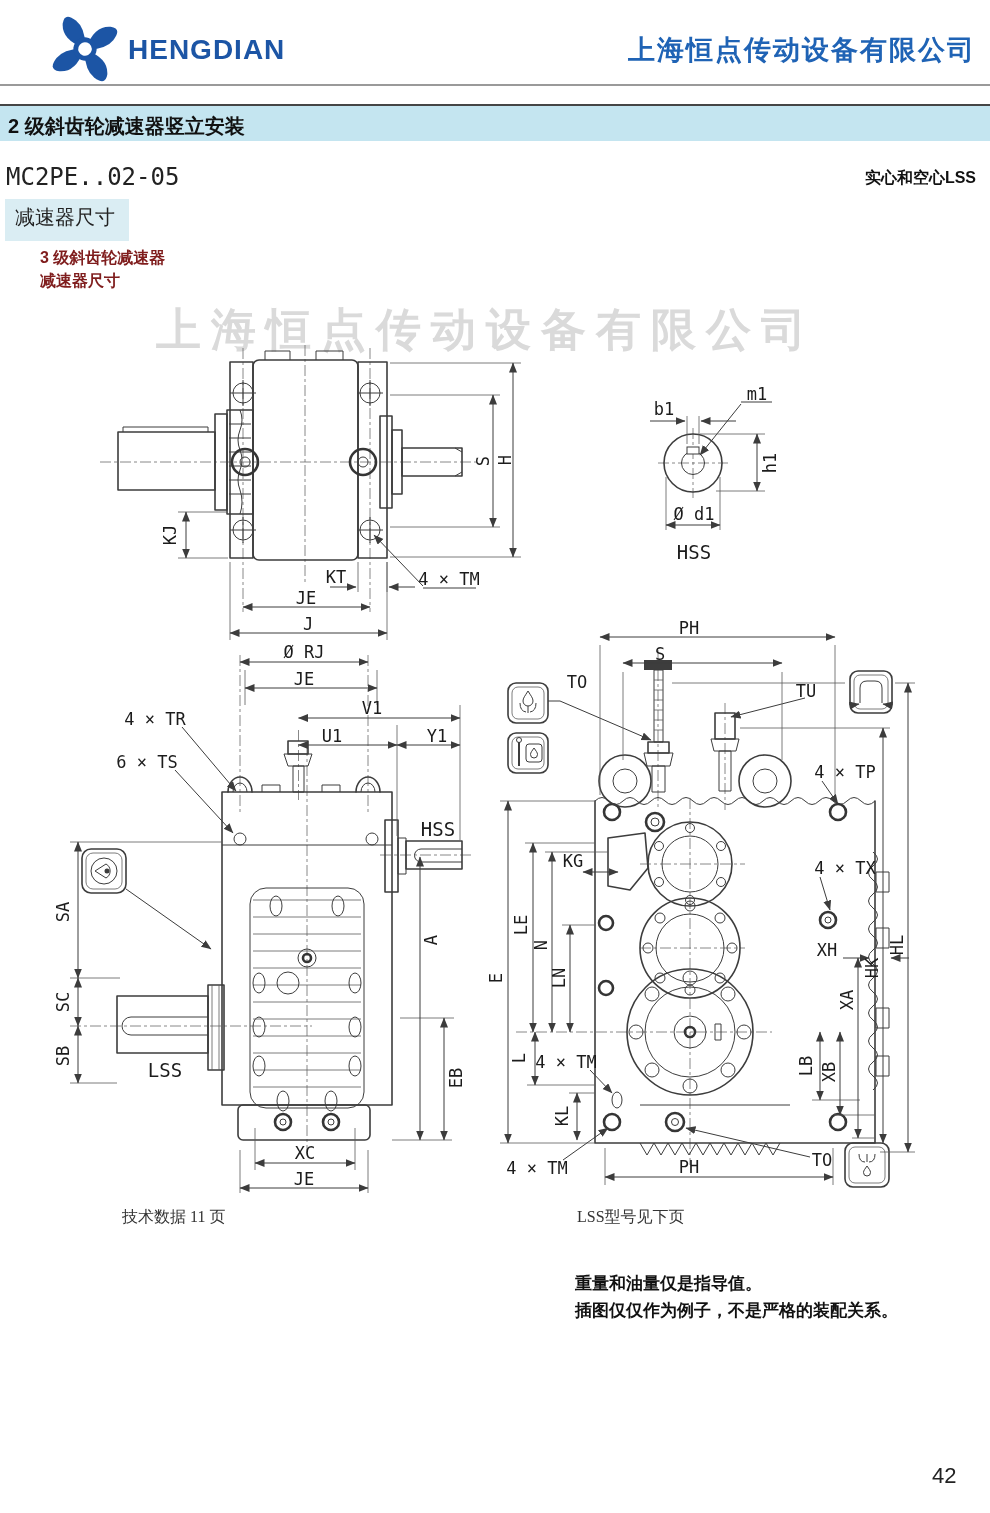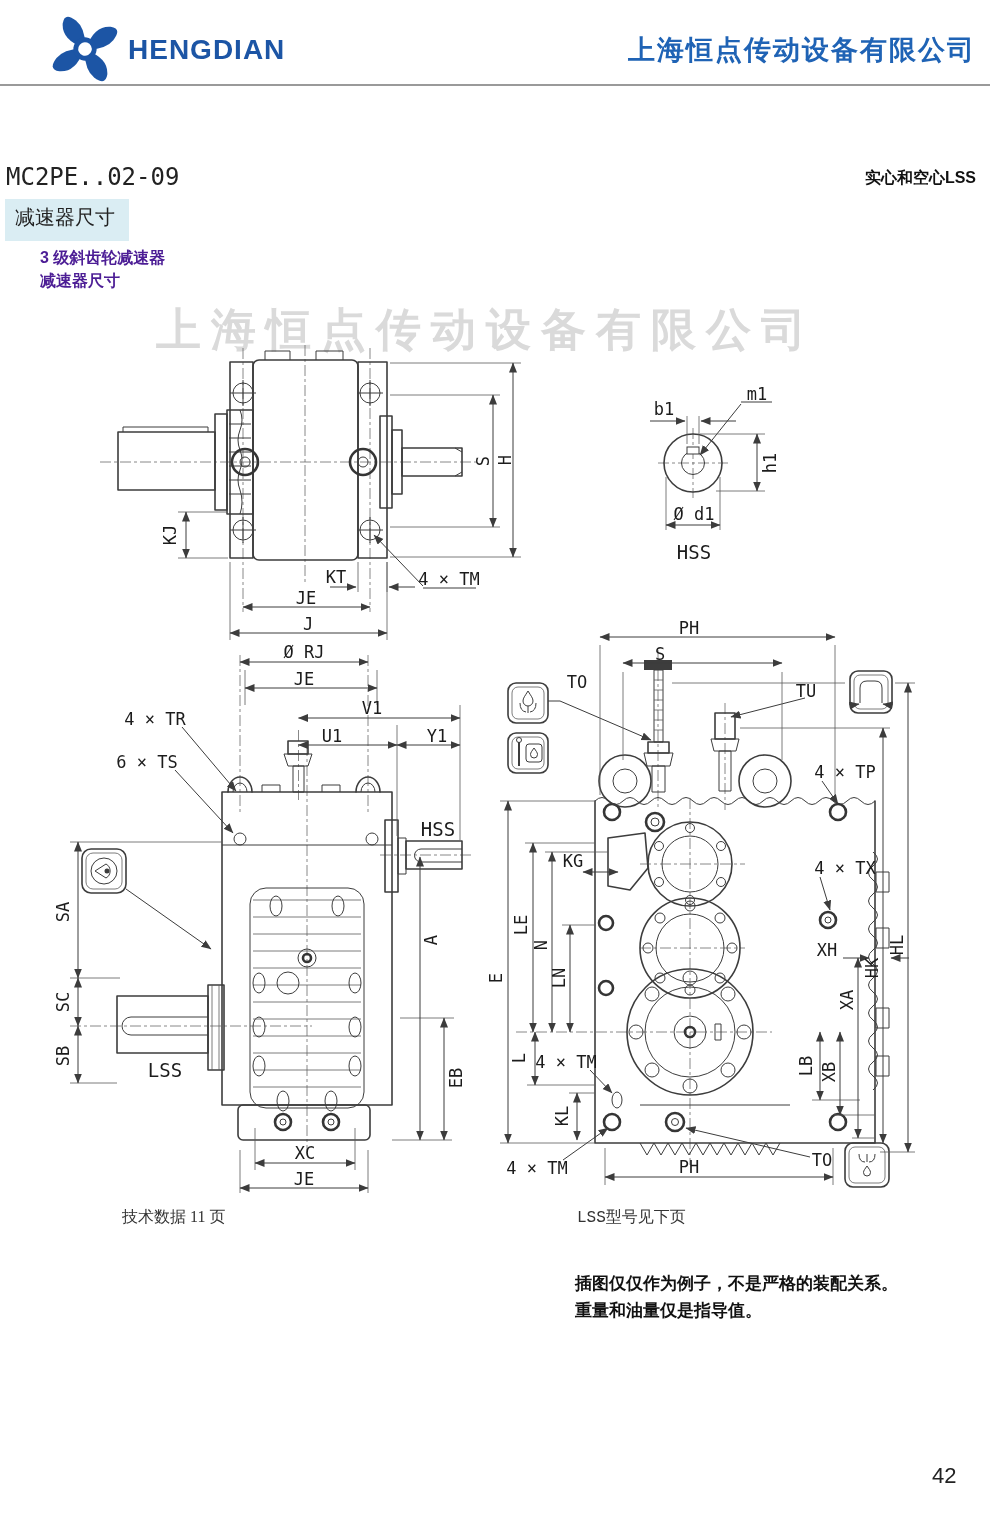--- a/index.html
+++ b/index.html
@@ -11,25 +11,25 @@
   #company{position:absolute;right:14px;top:32px;font-size:27px;font-weight:bold;color:#1f63b5;letter-spacing:2px;}
   #hrule{position:absolute;left:0;top:84px;width:990px;height:2px;background:#9a9a9a;}
   
   #titlebar{position:absolute;left:0;top:104px;width:990px;height:37px;background:#c4e5f0;
             border-top:2px solid #454545;box-sizing:border-box;}
   #titlebar span{position:absolute;left:8px;top:7px;font-size:20px;font-weight:bold;color:#111;}
   #model{position:absolute;left:6px;top:163px;font-size:24px;font-family:"DejaVu Sans Mono",monospace;color:#222;}
   #shaftnote{position:absolute;right:14px;top:168px;font-size:16px;font-weight:bold;color:#111;}
   #sectionlabel{position:absolute;left:5px;top:199px;background:#daedf3;padding:5px 14px 10px 10px;
                 font-size:20px;color:#222;}
-  #caption{position:absolute;left:40px;top:246px;font-size:16px;font-weight:bold;line-height:23px;color:#4c1d95;}
+  #caption{position:absolute;left:40px;top:246px;font-size:16px;font-weight:bold;line-height:23px;color:#7f1d1d;}
   #watermark{position:absolute;left:156px;top:300px;font-size:45px;letter-spacing:10px;color:#dadada;
              white-space:nowrap;font-weight:bold;}
   #fn-left{position:absolute;left:78px;top:1207px;font-size:16px;color:#333;font-family:"Liberation Serif",serif;margin-left:44px;}
-  #fn-right{position:absolute;left:577px;top:1207px;font-size:16px;color:#333;font-family:Liberation Mono, monospace;}
+  #fn-right{position:absolute;left:577px;top:1207px;font-size:16px;color:#333;font-family:Liberation Serif, serif;}
   #notes{position:absolute;left:575px;top:1270px;font-size:17px;font-weight:bold;line-height:27px;color:#111;}
   #pageno{position:absolute;left:932px;top:1463px;font-size:22px;color:#222;}
   
   #cad{position:absolute;left:0;top:290px;}
   .ol{fill:none;stroke:#3d3d3d;stroke-width:1.6;stroke-linejoin:round;stroke-linecap:round;}
   .o2{fill:none;stroke:#3d3d3d;stroke-width:1;stroke-linejoin:round;}
   .b2{fill:none;stroke:#353535;stroke-width:2.6;}
   .ext{fill:none;stroke:#5a5a5a;stroke-width:.8;}
   .dim{fill:none;stroke:#3c3c3c;stroke-width:1;}
   .cl{fill:none;stroke:#6a6a6a;stroke-width:.8;stroke-dasharray:11 3 3 3;}
@@ -48,21 +48,24 @@
       <path transform="rotate(180)" d="M1,-3 Q2,-26 18,-30 Q30,-32 25,-18 Q21,-7 4,-1 Z"></path>
       <path transform="rotate(270)" d="M1,-3 Q2,-26 18,-30 Q30,-32 25,-18 Q21,-7 4,-1 Z"></path>
       <circle r="12"></circle>
         <circle r="7" fill="#fff"></circle>
     </g>
   </svg>
   <div id="brand">HENGDIAN</div>
   <div id="company">上海恒点传动设备有限公司</div>
   <div id="hrule"></div>
 
-  <div id="model">MC2PE..02-09</div>
+  <div id="titlebar">
+    <span>2 级斜齿轮减速器竖立安装</span>
+  </div>
+  <div id="model">MC2PE..02-05</div>
   <div id="shaftnote">实心和空心LSS</div>
   <div id="sectionlabel">减速器尺寸</div>
   <div id="caption">
     <div>3 级斜齿轮减速器</div>
     <div>减速器尺寸</div>
   </div>
   <div id="watermark">上海恒点传动设备有限公司</div>
 
   <svg id="cad" width="990" height="950" viewBox="0 290 990 950">
     <defs>
@@ -420,17 +423,17 @@
       <path class="dim" marker-start="url(#as)" marker-end="url(#ae)" d="M883,728 V1143"></path>
       <text class="dt" transform="rotate(-90 872 968)" x="872" y="968">HK</text>
       <path class="dim" marker-start="url(#as)" marker-end="url(#ae)" d="M908,683 V1152"></path>
       <text class="dt" transform="rotate(-90 897 945)" x="897" y="945">HL</text>
     </g>
   </svg>
 
   <div id="fn-left">技术数据 11 页</div>
   <div id="fn-right">LSS型号见下页</div>
   <div id="notes">
+    <div>重量和油量仅是指导值。</div>
     <div>插图仅仅作为例子，不是严格的装配关系。</div>
-    <div>重量和油量仅是指导值。</div>
   </div>
   <div id="pageno">42</div>
 </div>
 
 </body></html>

